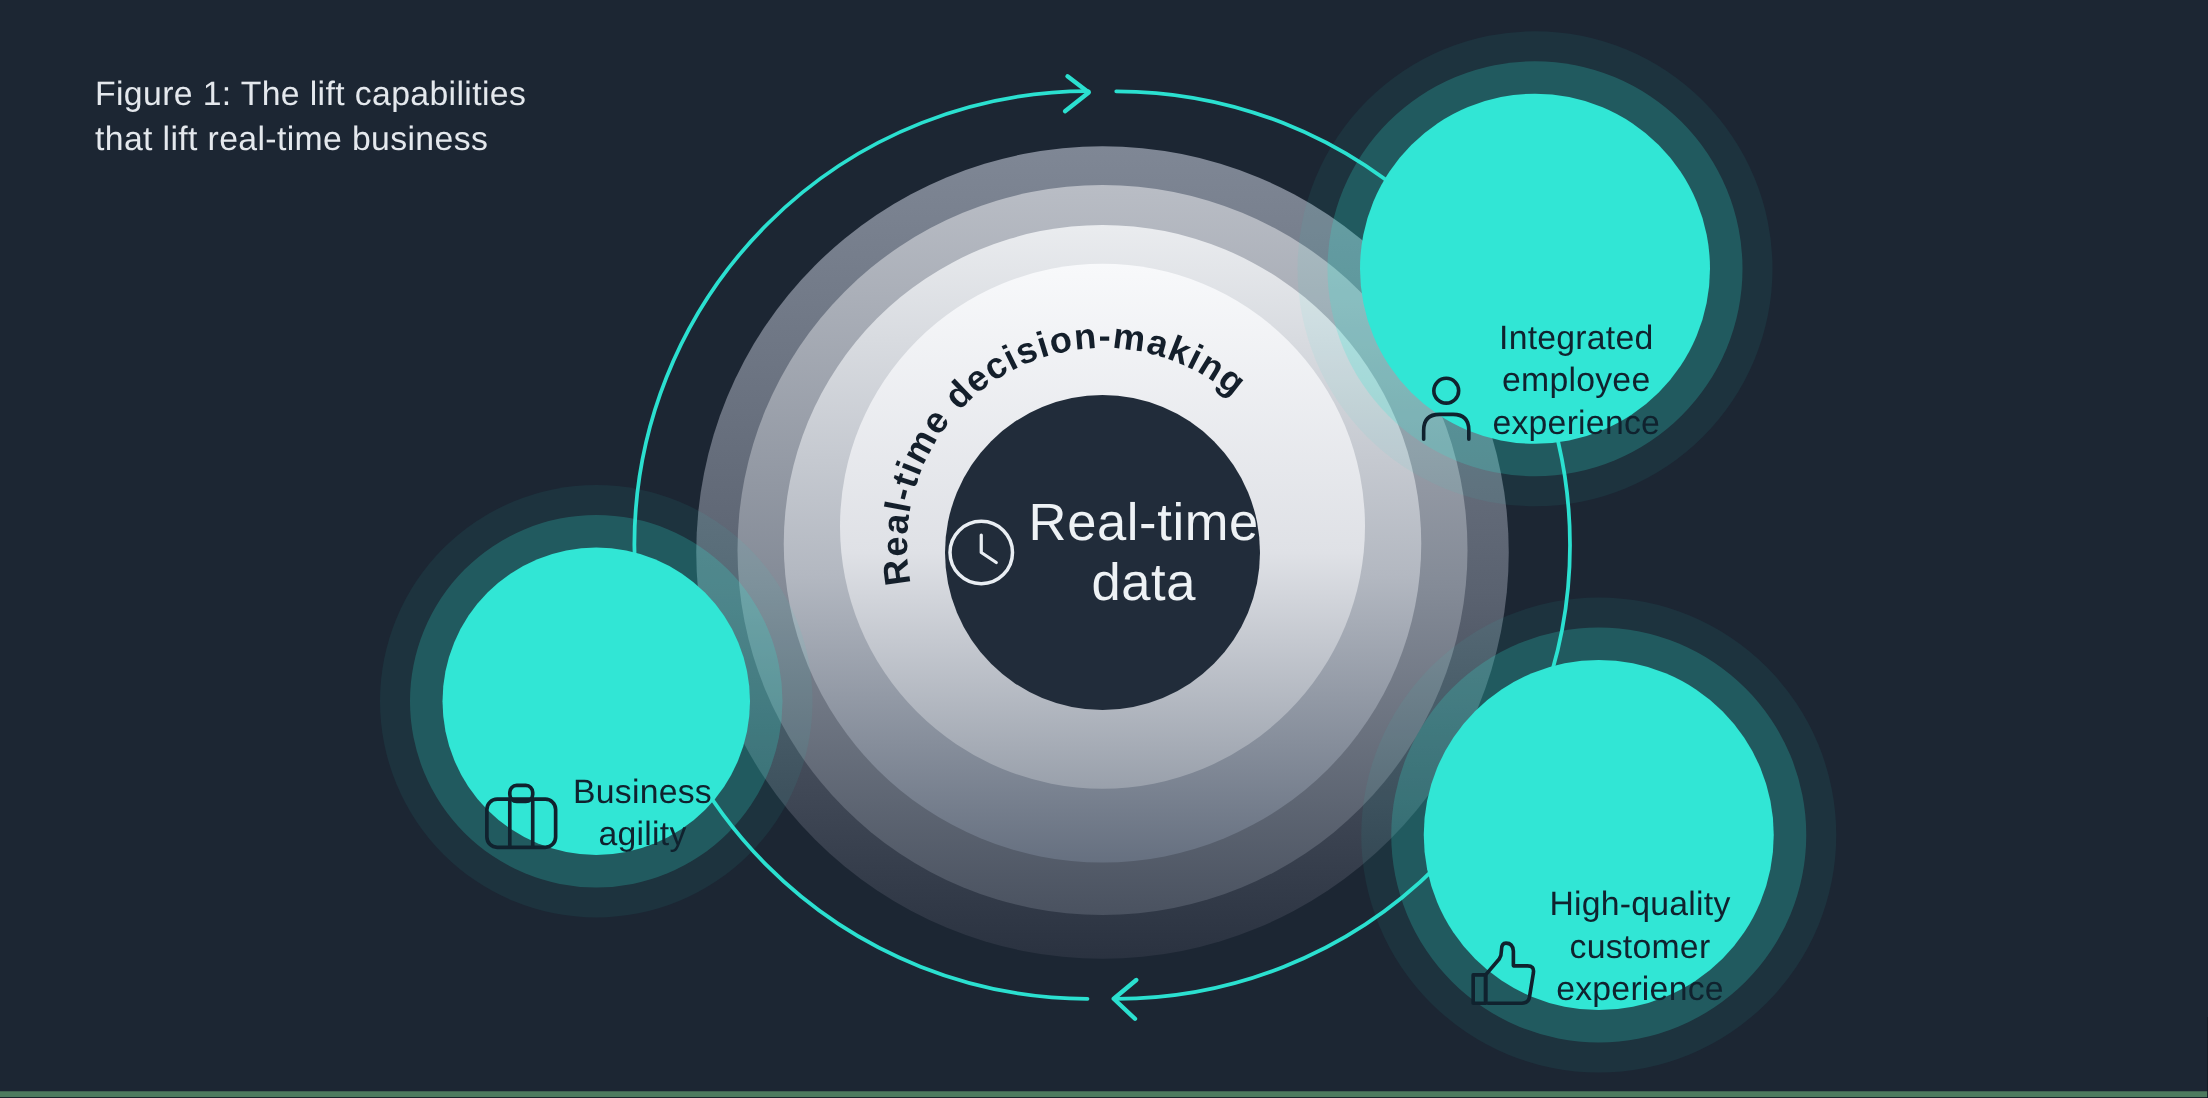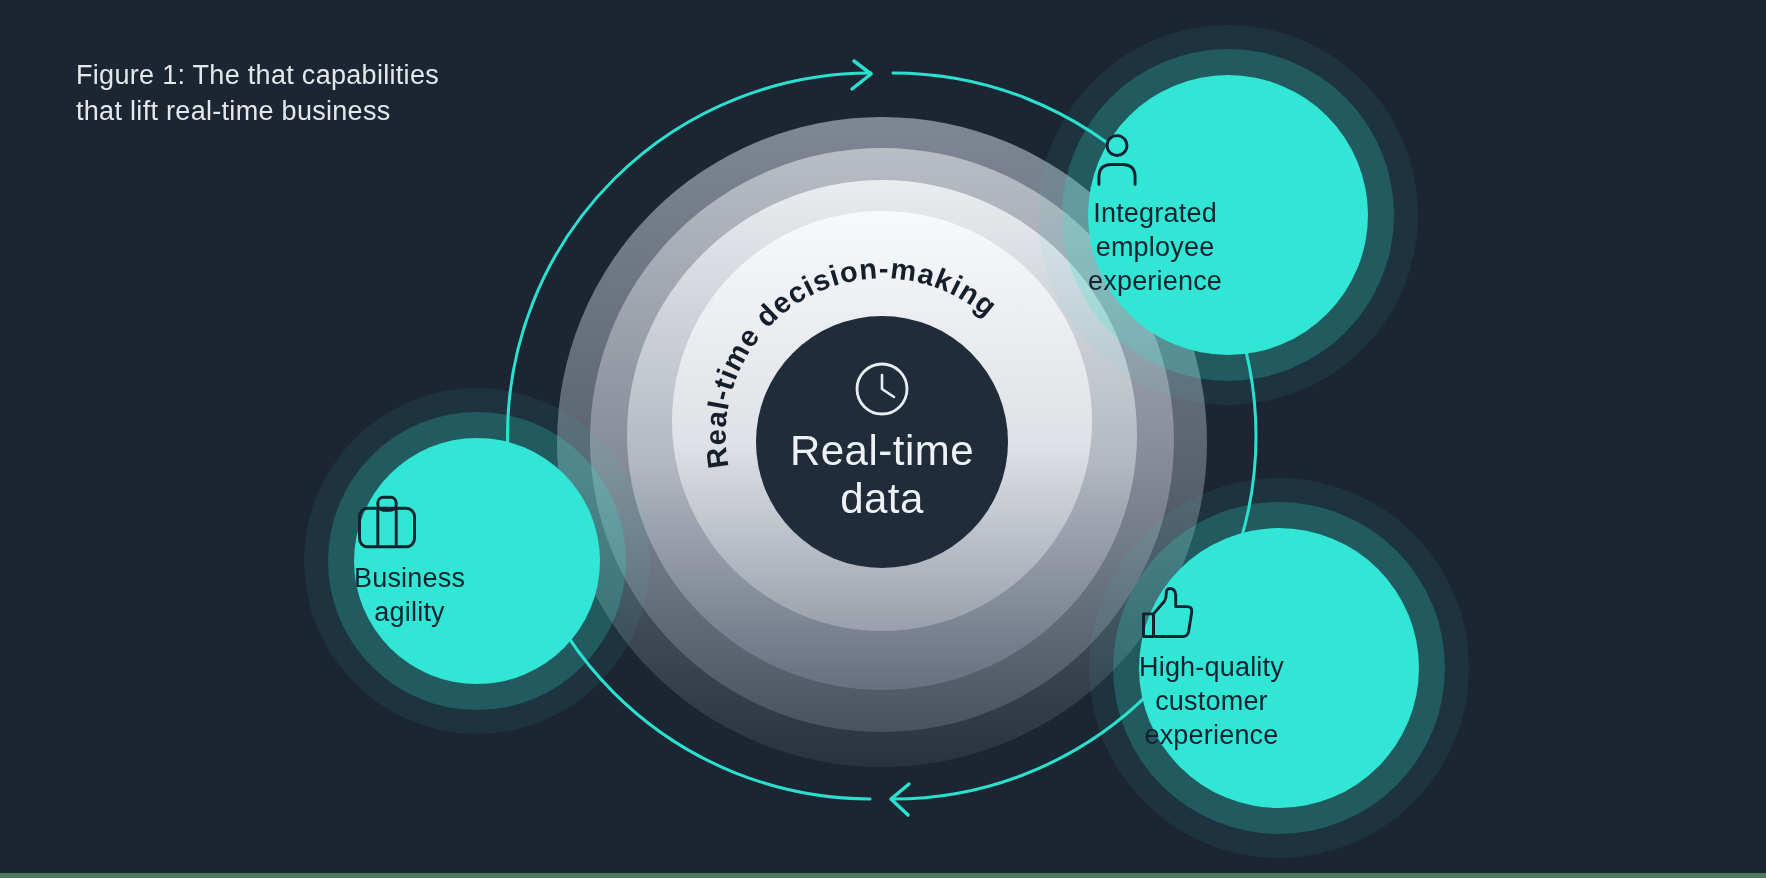--- a/index.html
+++ b/index.html
@@ -14,31 +14,31 @@
     background:linear-gradient(180deg,#7f8795 0%,#5a6270 55%,#2a3240 100%);}
   .ring-b{left:590px;top:148px;width:584px;height:584px;z-index:2;
     background:linear-gradient(180deg,#b9bdc5 0%,#848b97 55%,#4a5260 100%);}
   .ring-c{left:627px;top:180px;width:510px;height:510px;z-index:3;
     background:linear-gradient(180deg,#eaecef 0%,#b3b8c1 55%,#667080 100%);}
   .ring-d{left:672px;top:211px;width:420px;height:420px;z-index:4;
     background:linear-gradient(180deg,#f8f9fb 0%,#dfe1e6 55%,#99a0ab 100%);}
   
   .core{
     position:absolute;left:756px;top:316px;width:252px;height:252px;border-radius:50%;
-    background:#212c3a;z-index:7;display:flex;flex-direction:column;
+    background:#212c3a;z-index:7;display:flex;
     align-items:center;justify-content:center;gap:10px;
   }
   .core-label{color:#eef2f5;font-size:42px;line-height:1.14;font-weight:400;
     text-align:center;letter-spacing:.5px;}
   
   .overlay{position:absolute;left:0;top:0;z-index:6;}
   
   .node{
     position:absolute;border-radius:50%;background:#31e6d5;z-index:10;
-    display:flex;flex-direction:column;align-items:flex-start;justify-content:center;
+    display:flex;flex-direction:row;align-items:flex-end;justify-content:center;
     gap:8px;text-align:center;
     box-shadow:0 0 0 26px rgba(49,230,213,.22),0 0 0 50px rgba(49,230,213,.07);
   }
   .node-label{color:#10222e;font-size:27px;line-height:1.26;font-weight:500;
     letter-spacing:.2px;}
   .node-customer{left:1088px;top:75px;width:280px;height:280px;}
   .node-business{left:354px;top:438px;width:246px;height:246px;}
   .node-employee{left:1139px;top:528px;width:280px;height:280px;}
   
   .title{position:absolute;left:76px;top:58px;z-index:11;color:#e4e8ed;
@@ -112,18 +112,18 @@
                Q59 25 58.2 31 L54.8 52 Q54 58 48 58 H18" fill="none" stroke="#10222e" stroke-width="3.2" stroke-linecap="round" stroke-linejoin="round"></path>
     </svg>
     <div class="node-label">
       <div>High-quality</div>
       <div>customer</div>
       <div>experience</div>
     </div>
   </div>
 
   <div class="title">
-    <div>Figure 1: The that capabilities</div>
+    <div>Figure 1: The lift capabilities</div>
     <div>that lift real-time business</div>
   </div>
 
   <div class="bottom-strip"></div>
 </div>
 
 </body></html>

